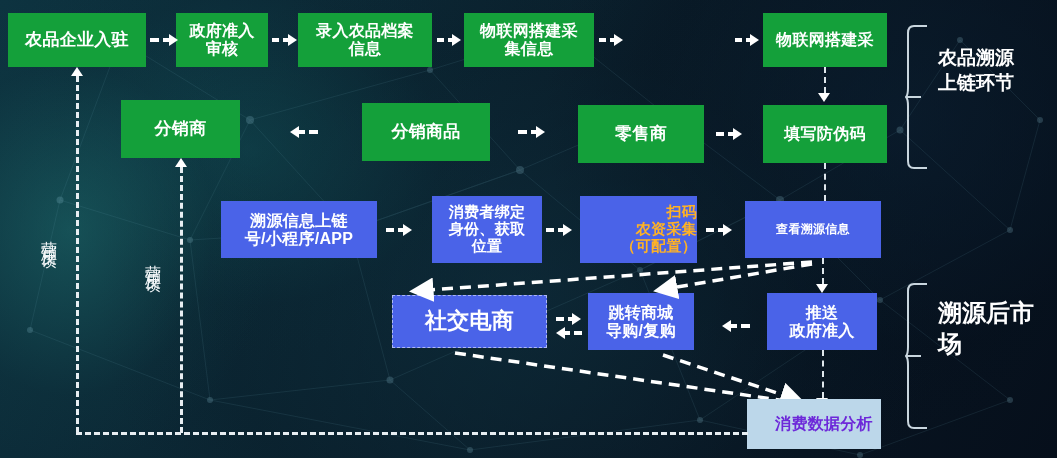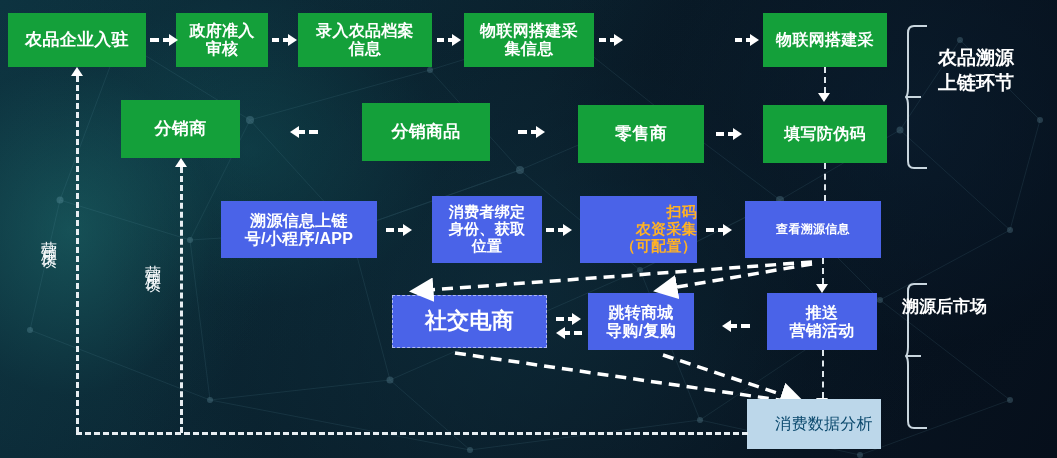--- a/index.html
+++ b/index.html
@@ -27,21 +27,21 @@
     box-sizing:border-box;
     display:flex;align-items:center;justify-content:center;
     text-align:center;
     color:#ffffff;
     font-weight:bold;
     line-height:1.12;
     letter-spacing:.3px;
   }
   .green{background:#14a03a;}
   .blue{background:#4a63e8;}
-  .lightblue{background:#bcd7ea;color:#0c4a6e;font-weight:normal;padding-left:20px;}
+  .lightblue{background:#bcd7ea;color:#6d28d9;font-weight:bold;padding-left:20px;}
   .dashedborder{border:1px dashed rgba(255,255,255,.55);}
   .orange{color:#ffb224;}
 
   
   .dline{position:absolute;pointer-events:none;}
   .h-dash{
     height:0;border-top:3px dashed #e8eef2;
   }
   .v-dash{
     width:0;border-left:3px dashed #e8eef2;
@@ -253,21 +253,21 @@
       <div class="seg" style="width:5px;"></div>
       <div class="tip"></div>
   </div>
 
   <div class="box blue dashedborder" style="left:392px;top:295px;width:155px;height:53px;font-size:22px;">社交电商</div>
 
   <div class="box blue" style="left:588px;top:293px;width:106px;height:57px;font-size:16px;white-space:pre-line;">跳转商城
 导购/复购</div>
 
   <div class="box blue" style="left:767px;top:293px;width:110px;height:57px;font-size:16px;white-space:pre-line;">推送
-营销活动</div>
+政府准入</div>
 
   <div class="arrow right" style="left:556px;top:313px;">
     <div class="seg" style="width:8px;"></div>
       <div class="gap"></div>
       <div class="seg" style="width:4px;"></div>
       <div class="tip"></div>
   </div>
   <div class="arrow left" style="left:556px;top:327px;">
     <div class="tip"></div>
       <div class="seg" style="width:5px;"></div>
@@ -327,15 +327,15 @@
     <path d="M22,2 L9,2 Q3,2 3,9 L3,64 Q3,71 1,73 Q3,75 3,82 L3,137 Q3,144 9,144 L22,144" stroke="#c9d6de" stroke-width="2" fill="none"></path>
     <path d="M1,73 L16,73" stroke="#c9d6de" stroke-width="2" fill="none"></path>
   </svg>
   <div class="side-caption" style="left:938px;top:46px;font-size:19px;">农品溯源
 上链环节</div>
 
   <svg style="position:absolute;left:905px;top:282px;width:26px;height:148px;" viewBox="0 0 26 148">
     <path d="M22,2 L9,2 Q3,2 3,9 L3,65 Q3,72 1,74 Q3,76 3,83 L3,139 Q3,146 9,146 L22,146" stroke="#c9d6de" stroke-width="2" fill="none"></path>
     <path d="M1,74 L16,74" stroke="#c9d6de" stroke-width="2" fill="none"></path>
   </svg>
-  <div class="side-caption" style="left:902px;top:297px;font-size:17px;font-family:Liberation Mono, monospace;">溯源后市场</div>
+  <div class="side-caption" style="left:938px;top:297px;font-size:24px;">溯源后市场</div>
 
 </div>
 
 </body></html>

